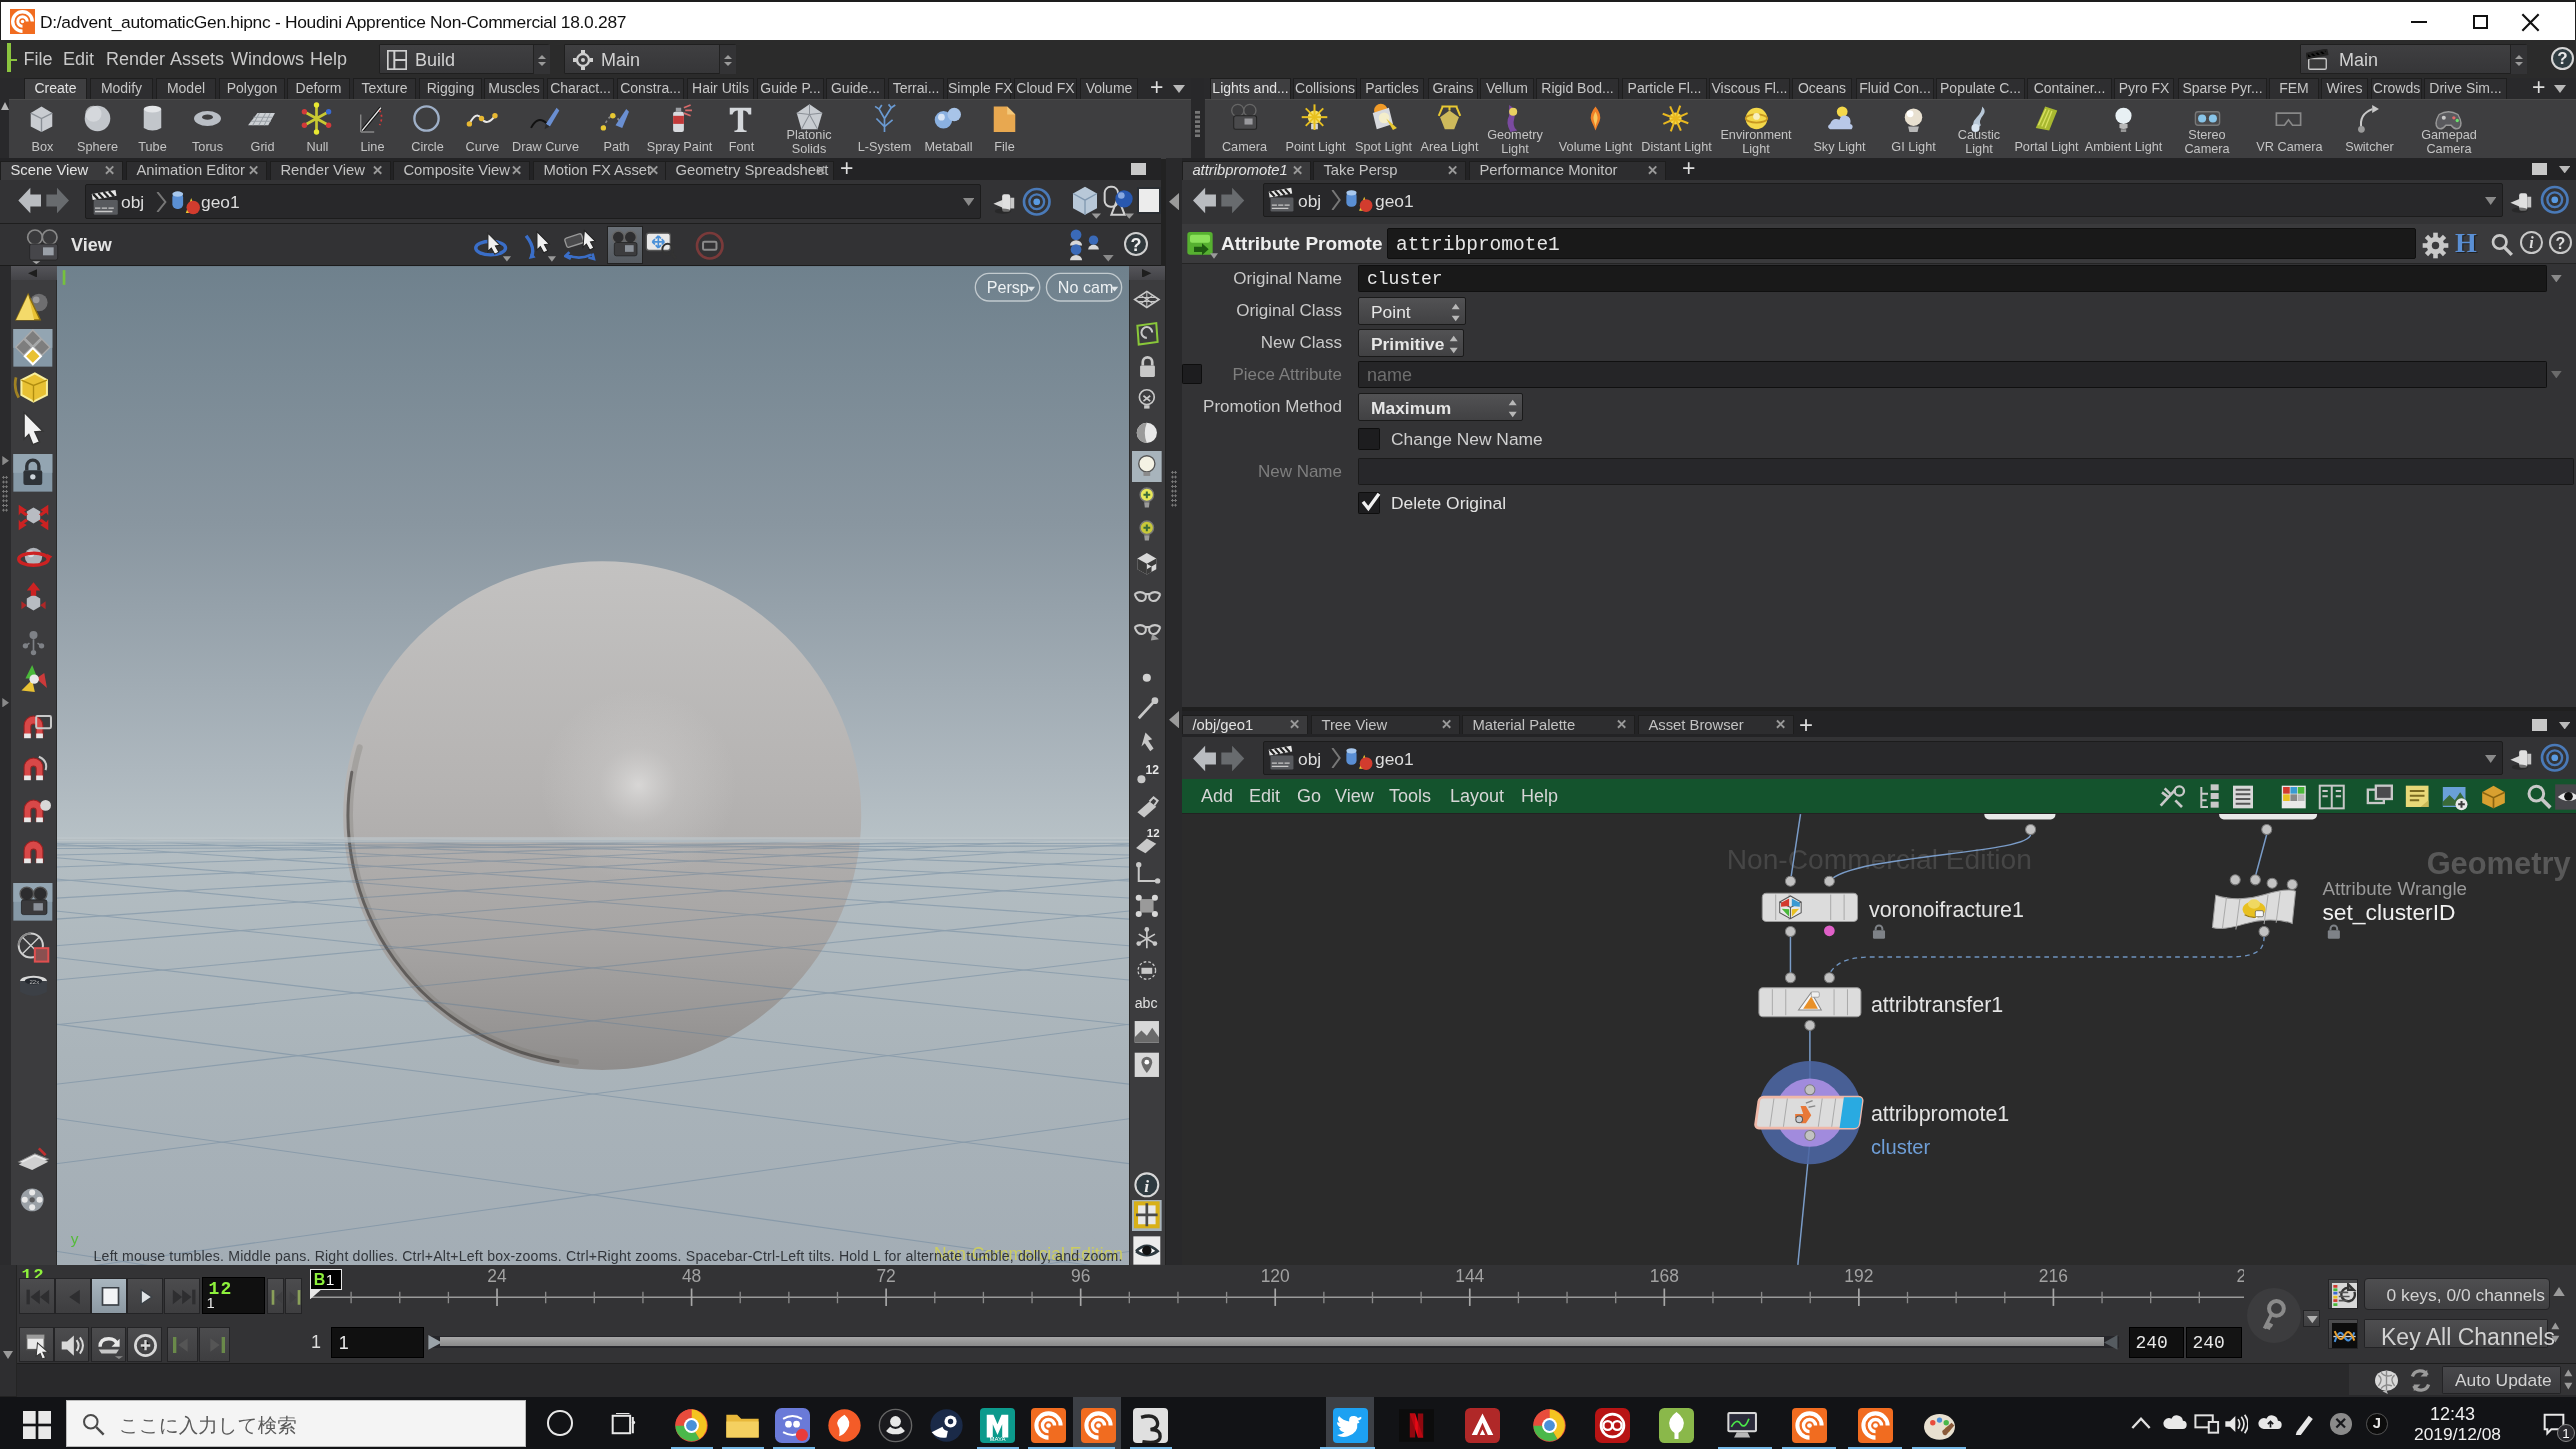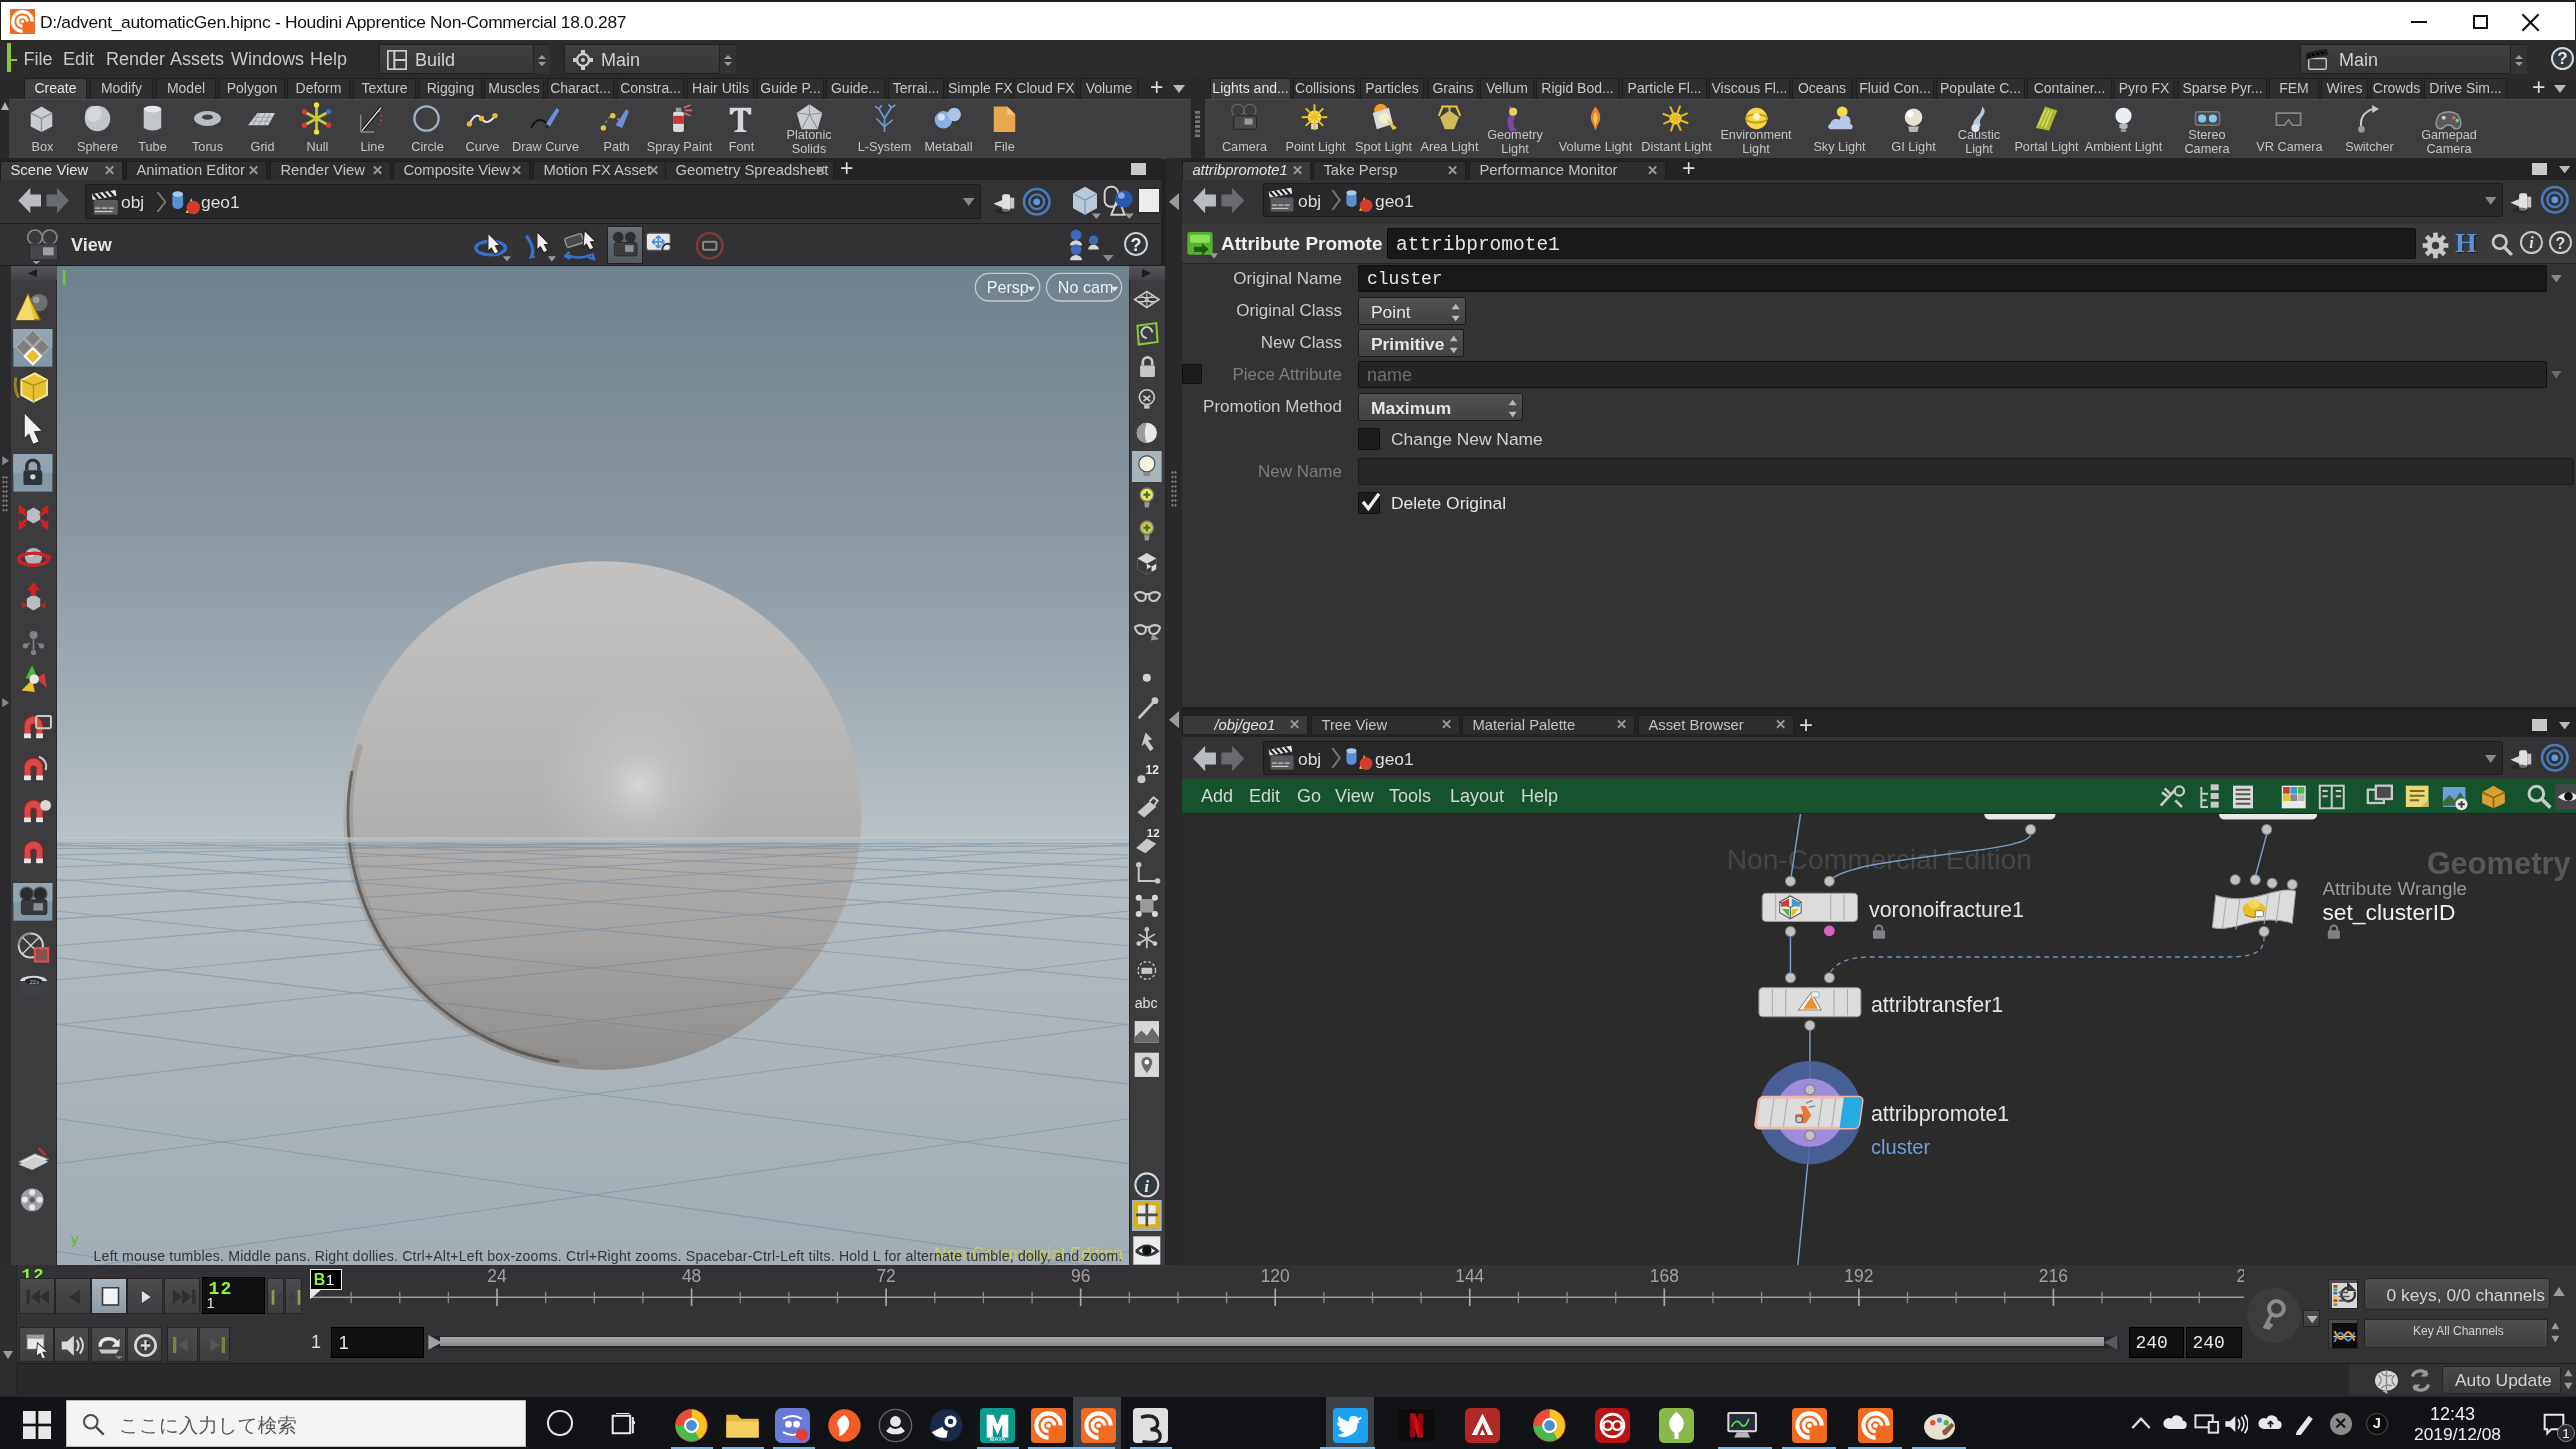--- a/index.html
+++ b/index.html
@@ -1009,21 +1009,21 @@
     <div class="abs cb" style="left:176px;top:334px;width:21.5px;height:21.5px"></div>
     <svg class="abs" style="left:177px;top:333px" width="24" height="23" viewBox="0 0 36 34">
       <path d="M6 16 L14 26 L30 4" stroke="#f0f0f0" stroke-width="5" fill="none"></path>
     </svg>
     <div class="abs txt" style="left:209px;top:335px;font-size:17.4px;color:#e2e2e2">Delete Original</div>
   </div>
 <div class="abs" style="left:1182px;top:707px;width:1394px;height:4px;background:#1f1f1f"></div>
 <div class="abs" id="npane">
     <div class="abs ptabbar" style="left:0;top:0;width:1394px;height:25.5px">
       <div class="abs ptab act" style="left:0px;top:4px;width:126px">
-        <span class="abs txt" style="left:9.4px;top:0.7px;font-style:italic;margin-left:22px;">/obj/geo1</span>
+        <span class="abs txt" style="left:9.4px;top:0.7px;">/obj/geo1</span>
         <span class="abs x" style="right:6.7px;top:1.3px">✕</span>
       </div>
       <div class="abs ptab" style="left:129px;top:4px;width:149px">
         <span class="abs txt" style="left:9.4px;top:0.7px;">Tree View</span>
         <span class="abs x" style="right:6.7px;top:1.3px">✕</span>
       </div>
       <div class="abs ptab" style="left:280px;top:4px;width:173px">
         <span class="abs txt" style="left:9.4px;top:0.7px;">Material Palette</span>
         <span class="abs x" style="right:6.7px;top:1.3px">✕</span>
       </div>
@@ -1434,21 +1434,21 @@
     </svg>
     <div class="abs pbtn" style="left:2328px;top:54px;width:30px;height:30px">
       <svg class="abs" style="left:2.7px;top:2.7px" width="25" height="25" viewBox="0 0 37 37">
         <rect width="37" height="37" fill="#0c0c0c"></rect>
         <path d="M2 20 h33" stroke="#d8d8d8" stroke-width="2"></path>
         <path d="M4 28 q7 -22 14 -8 q7 14 15 -6" stroke="#4a90d8" stroke-width="3" fill="none"></path>
         <path d="M4 12 q8 20 15 6 q6 -12 14 8" stroke="#e8a030" stroke-width="3" fill="none"></path>
       </svg>
     </div>
     <div class="abs" style="left:2364px;top:54px;width:184px;height:29px;background:linear-gradient(#4e4e50,#3f3f41);border:0.7px solid #232325;border-radius:1.3px">
-      <div class="abs txt" style="left:48px;top:4px;font-size:12px;color:#d2d2d2">Key All Channels</div>
+      <div class="abs txt" style="left:16px;top:4px;font-size:23px;color:#d2d2d2">Key All Channels</div>
     </div>
     <svg class="abs" style="left:2550px;top:56px" width="10.7" height="23" viewBox="0 0 16 34">
       <path d="M2 12 L8 2 L14 12 Z" fill="#9a9a9a"></path>
       <path d="M2 22 L8 32 L14 22 Z" fill="#9a9a9a"></path>
     </svg>
     <div class="abs" style="left:17px;top:98px;width:2559px;height:34px;background:#29292b;border-top:0.7px solid #1d1d1d"></div>
     <div class="abs" style="left:2349px;top:99px;width:227px;height:31px;background:#333335"></div>
     <svg class="abs" style="left:2373px;top:102px" width="27" height="27" viewBox="0 0 40 40">
       <ellipse cx="20" cy="20" rx="17" ry="15" fill="#d8d8d8"></ellipse>
       <path d="M20 5 v30 M8 12 q8 6 0 16 M32 12 q-8 6 0 16 M12 8 q6 8 16 4 M12 32 q6 -8 16 -4" stroke="#8a8a8a" stroke-width="2" fill="none"></path>

